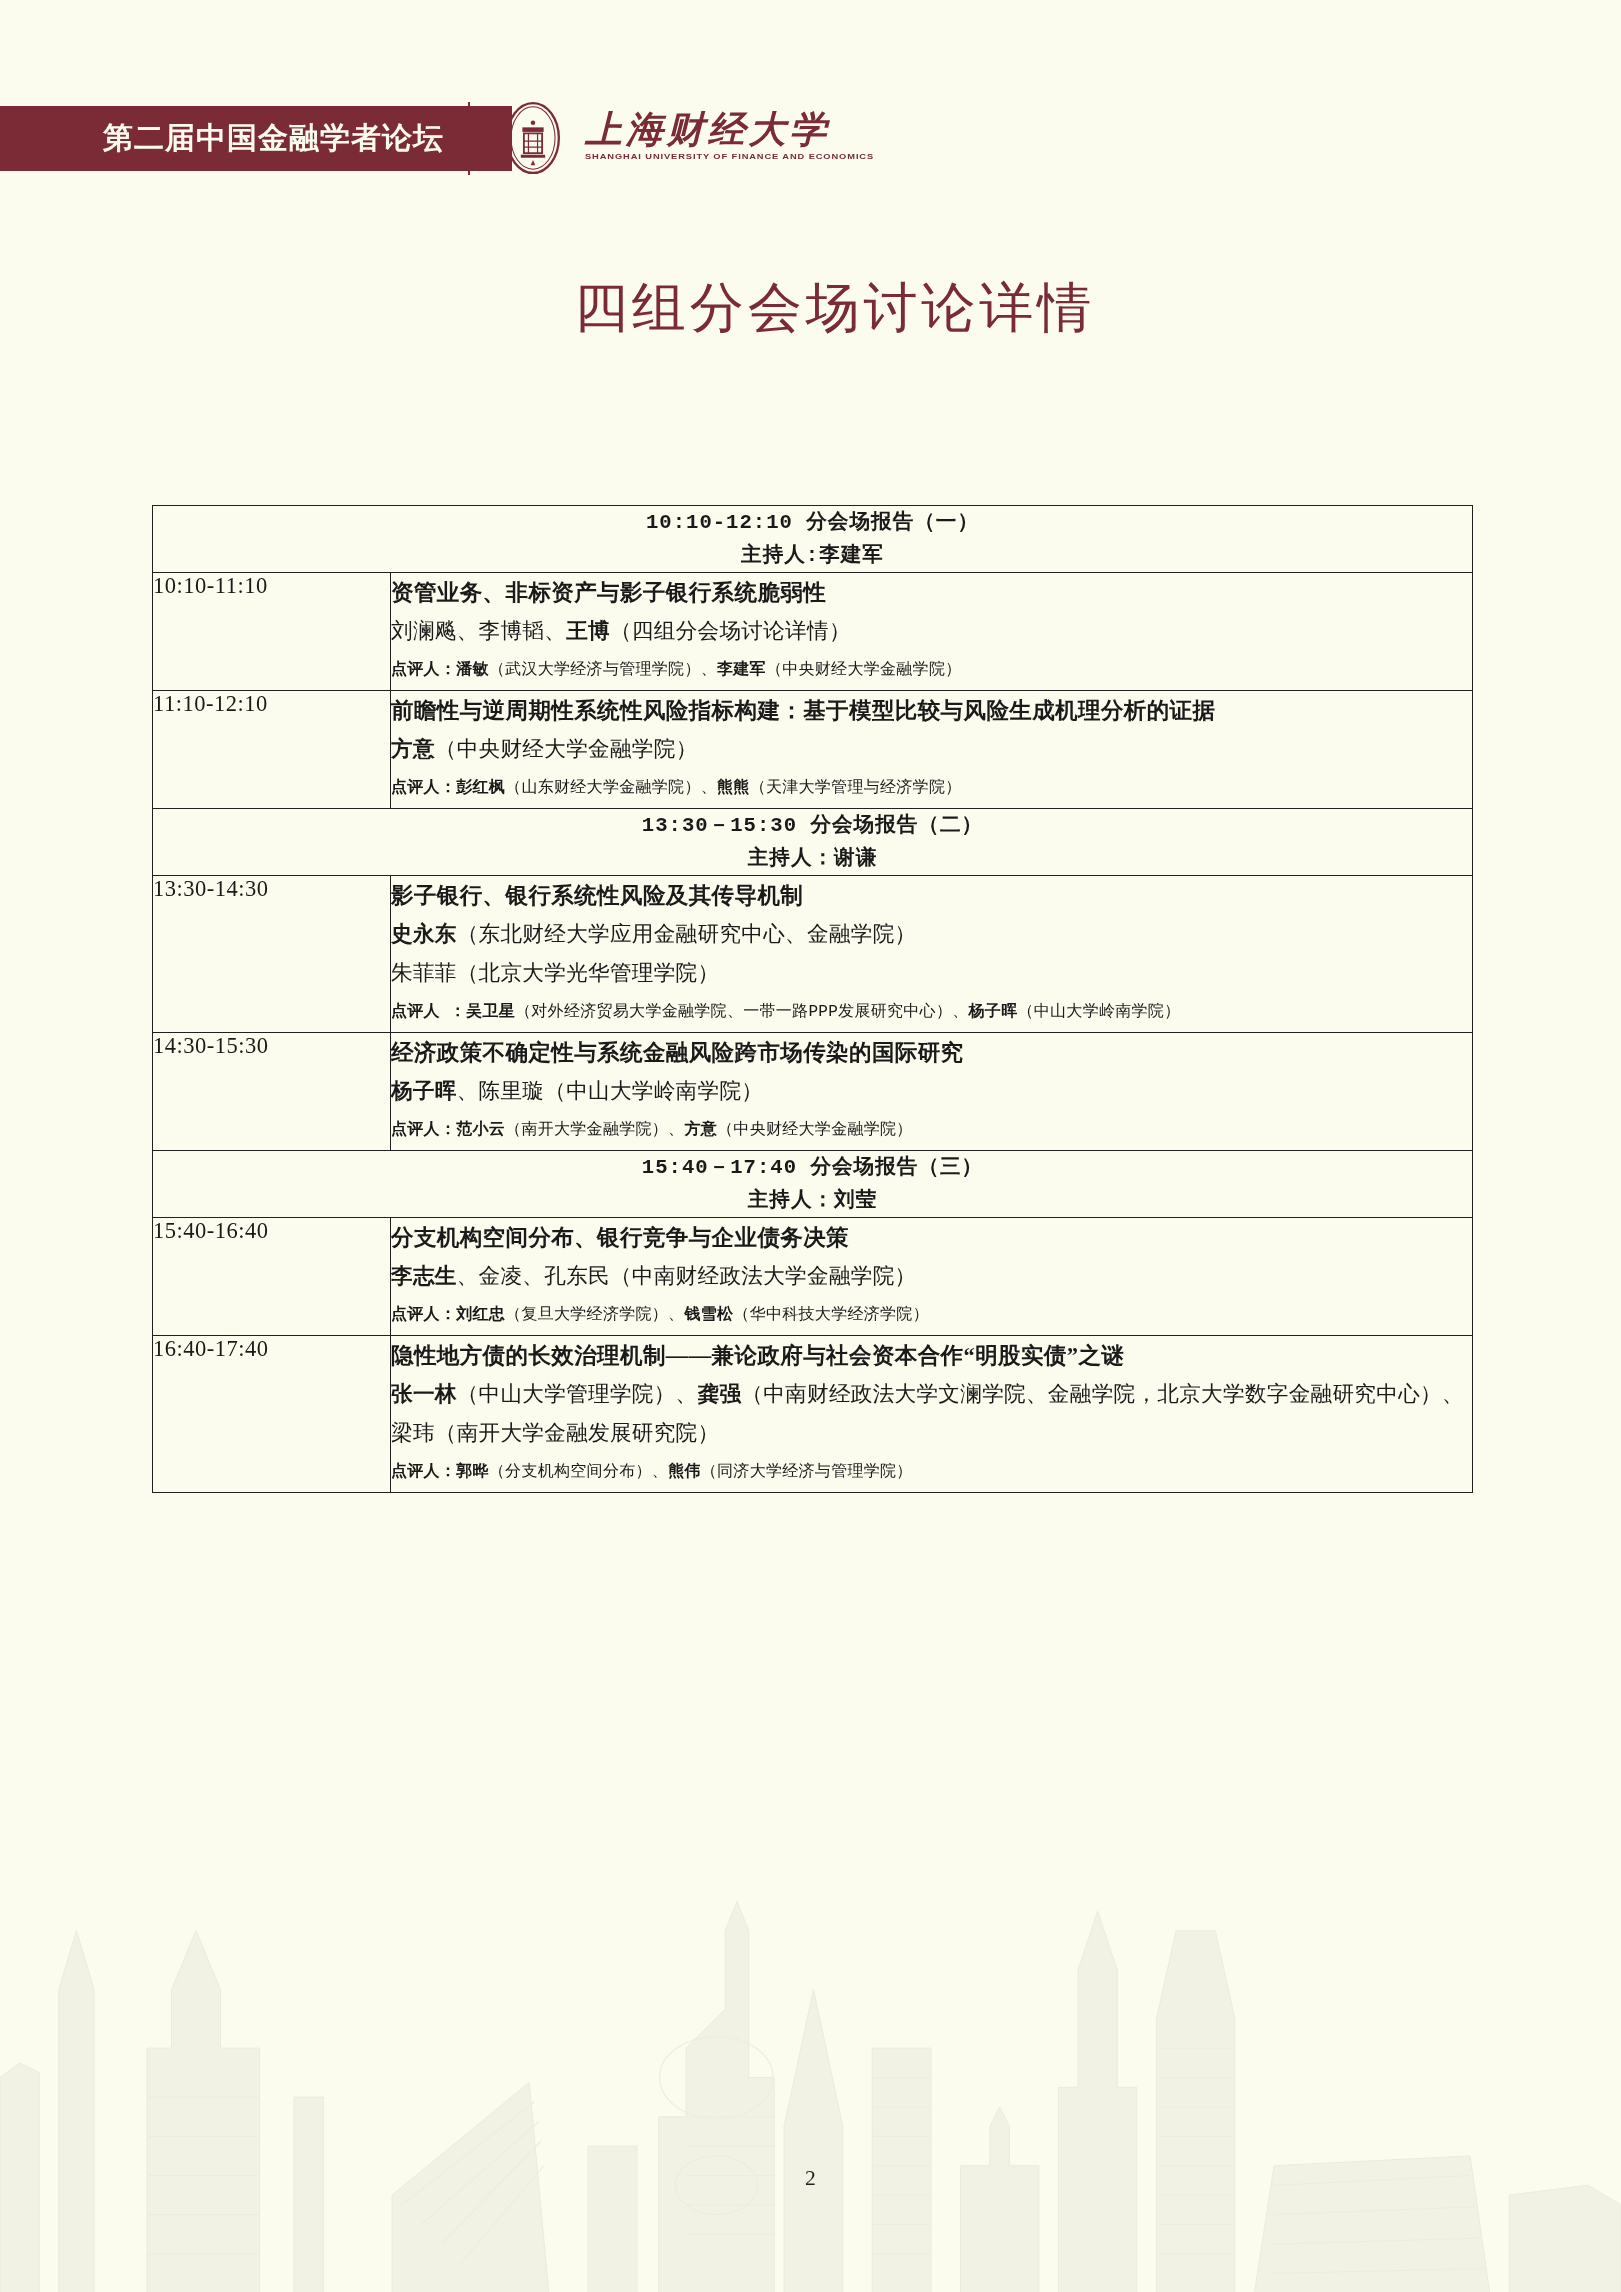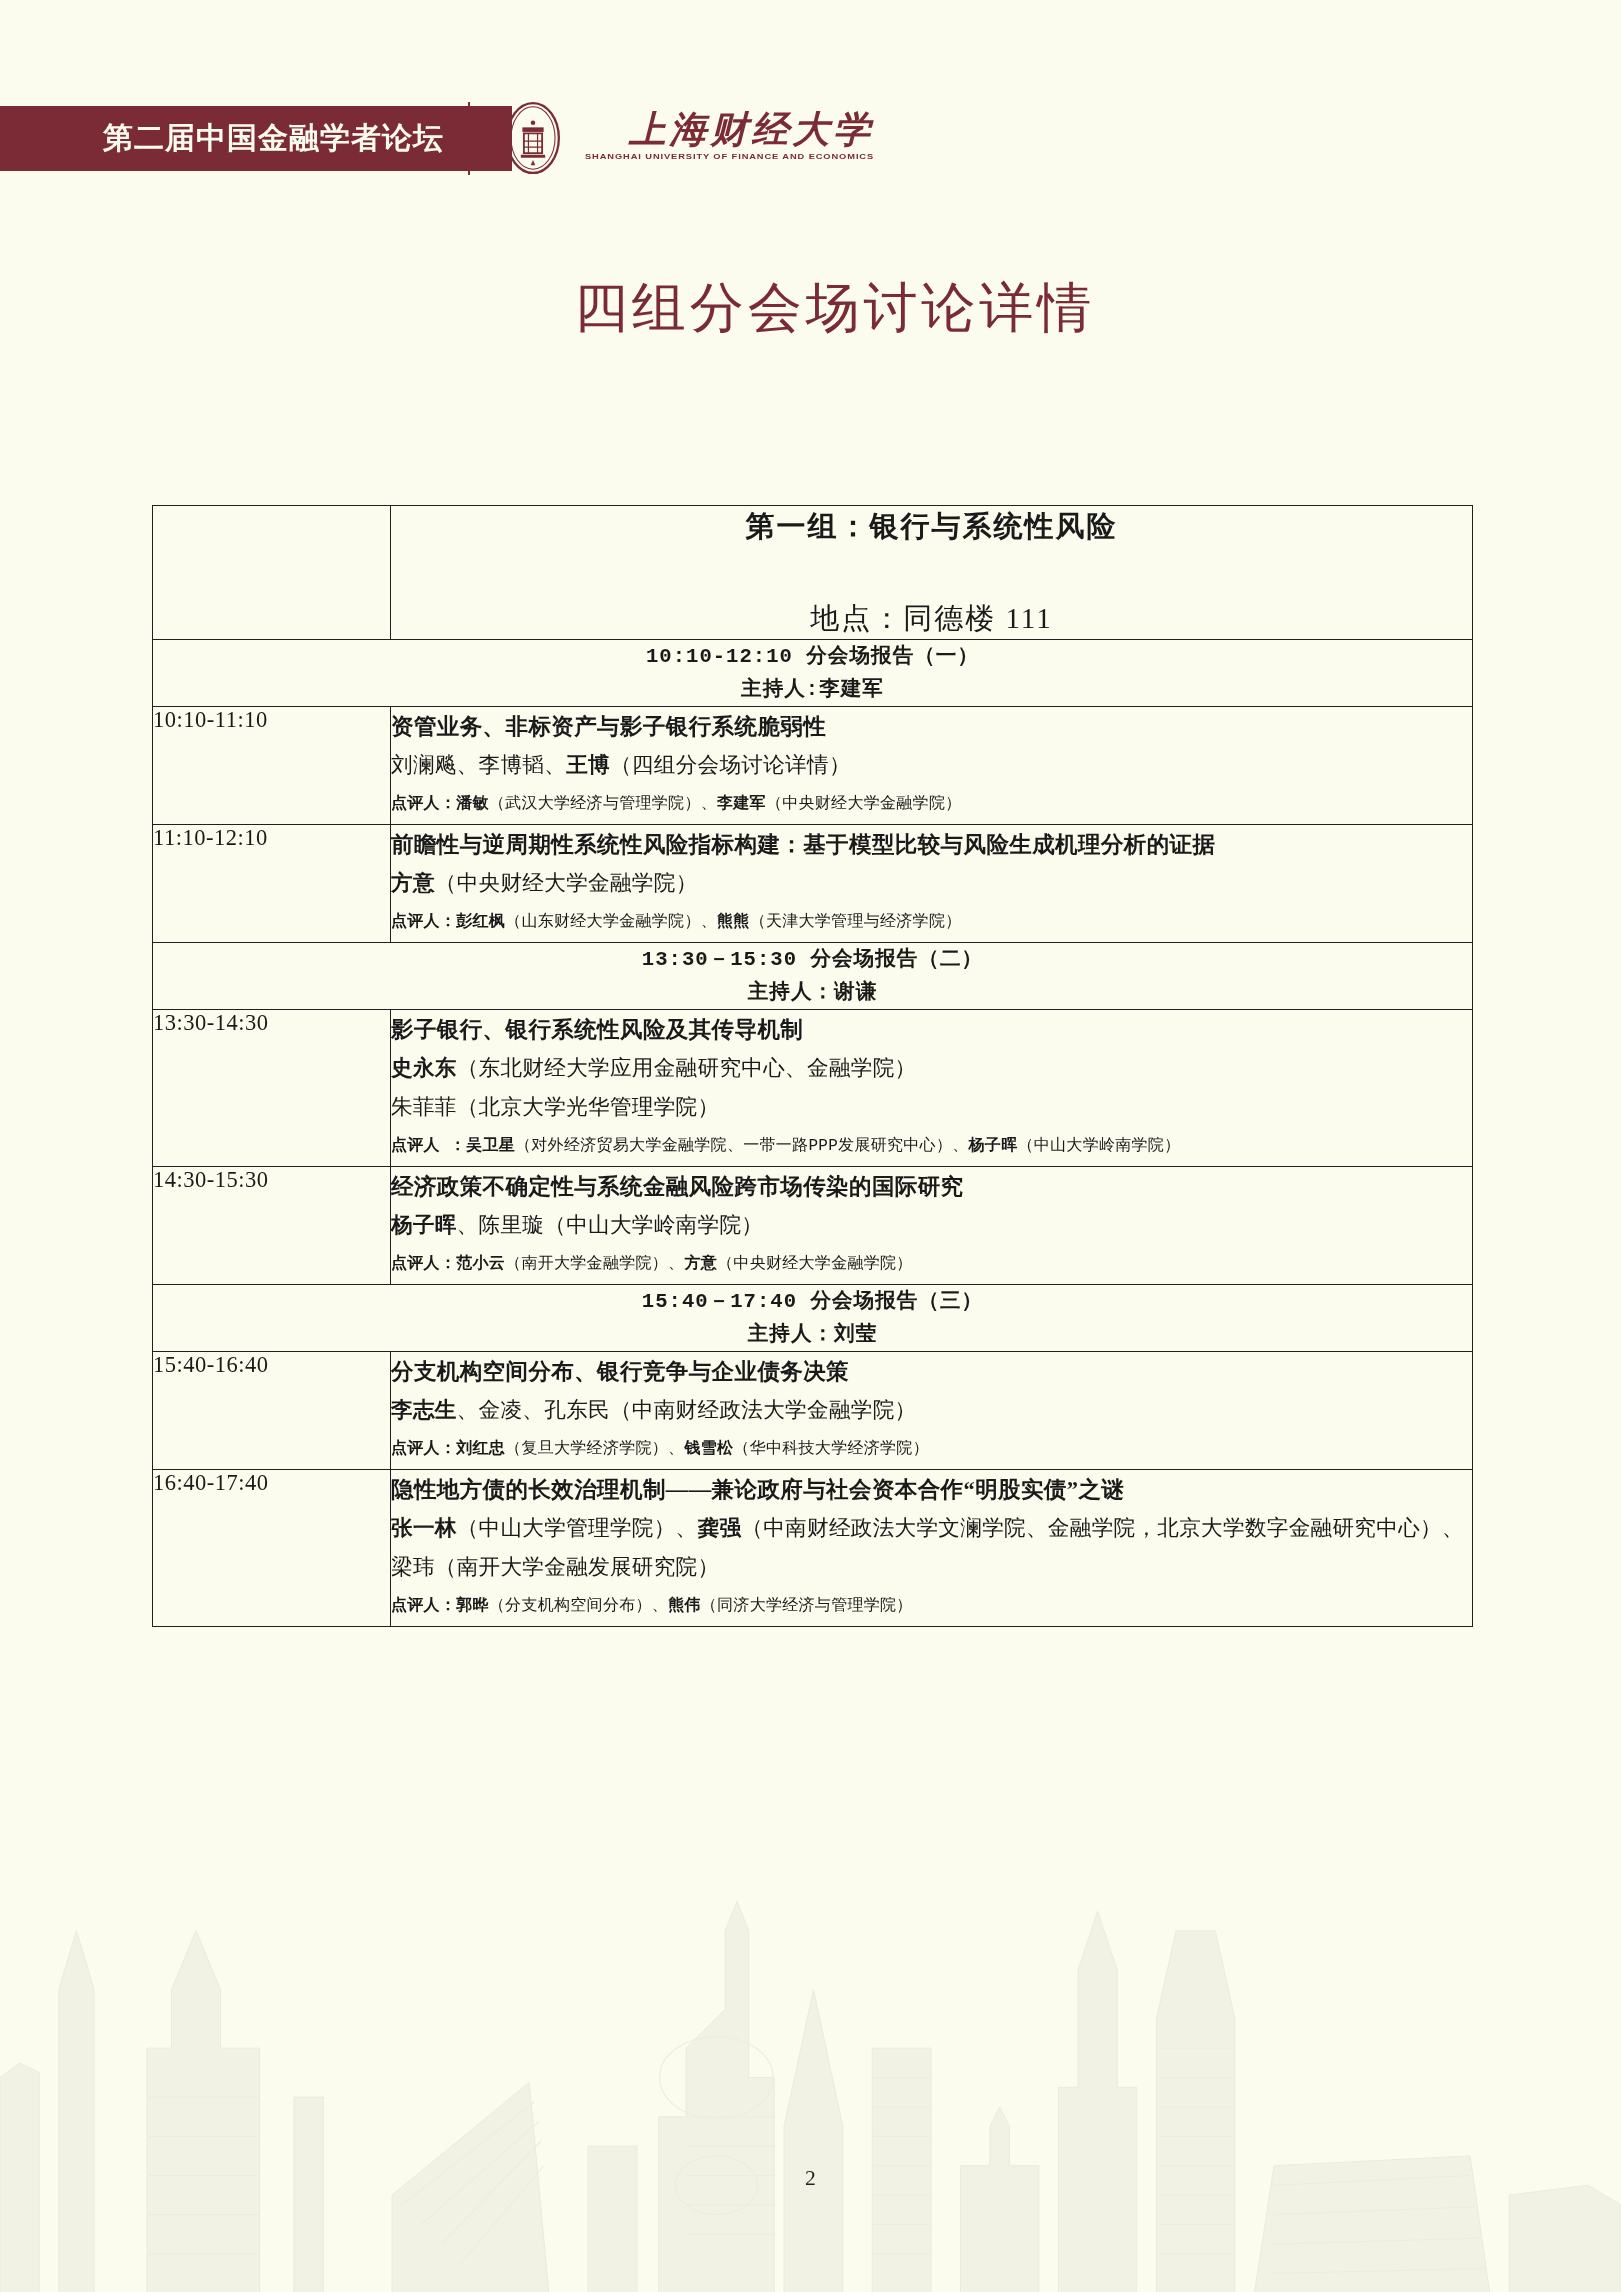--- a/index.html
+++ b/index.html
@@ -79,21 +79,20 @@
   }
   .univ-cn {
     color: #7a2b35;
     font-family: "Liberation Serif", "DejaVu Serif", serif;
     font-weight: bold;
     font-style: italic;
     font-size: 37px;
     letter-spacing: 3.9px;
     line-height: 43px;
     white-space: nowrap;
-    text-align: right;
   }
   .univ-en {
     color: #7a2b35;
     font-family: "Liberation Sans", "DejaVu Sans", sans-serif;
     font-size: 9.3px;
     font-weight: bold;
     letter-spacing: 0.9px;
     line-height: 13.7px;
     white-space: nowrap;
     transform: scaleY(0.85);
@@ -271,27 +270,20 @@
 <div class="page-title">四组分会场讨论详情</div>
 
 <div class="schedule-wrap">
 <table class="schedule">
   <colgroup>
         <col class="col-time">
         <col>
       </colgroup>
   <tbody>
 
-    <tr>
-      <td></td>
-      <td class="group-title-cell">
-        <div class="group-name">第一组：银行与系统性风险</div>
-        <div class="group-venue">地点：同德楼 111</div>
-      </td>
-    </tr>
 
     <tr>
       <td class="session-cell" colspan="2">
         <div class="session-time">10:10-12:10 分会场报告（一）</div>
         <div class="session-chair">主持人:李建军</div>
       </td>
     </tr>
     <tr>
       <td class="time-cell">10:10-11:10</td>
       <td class="talk-cell">

